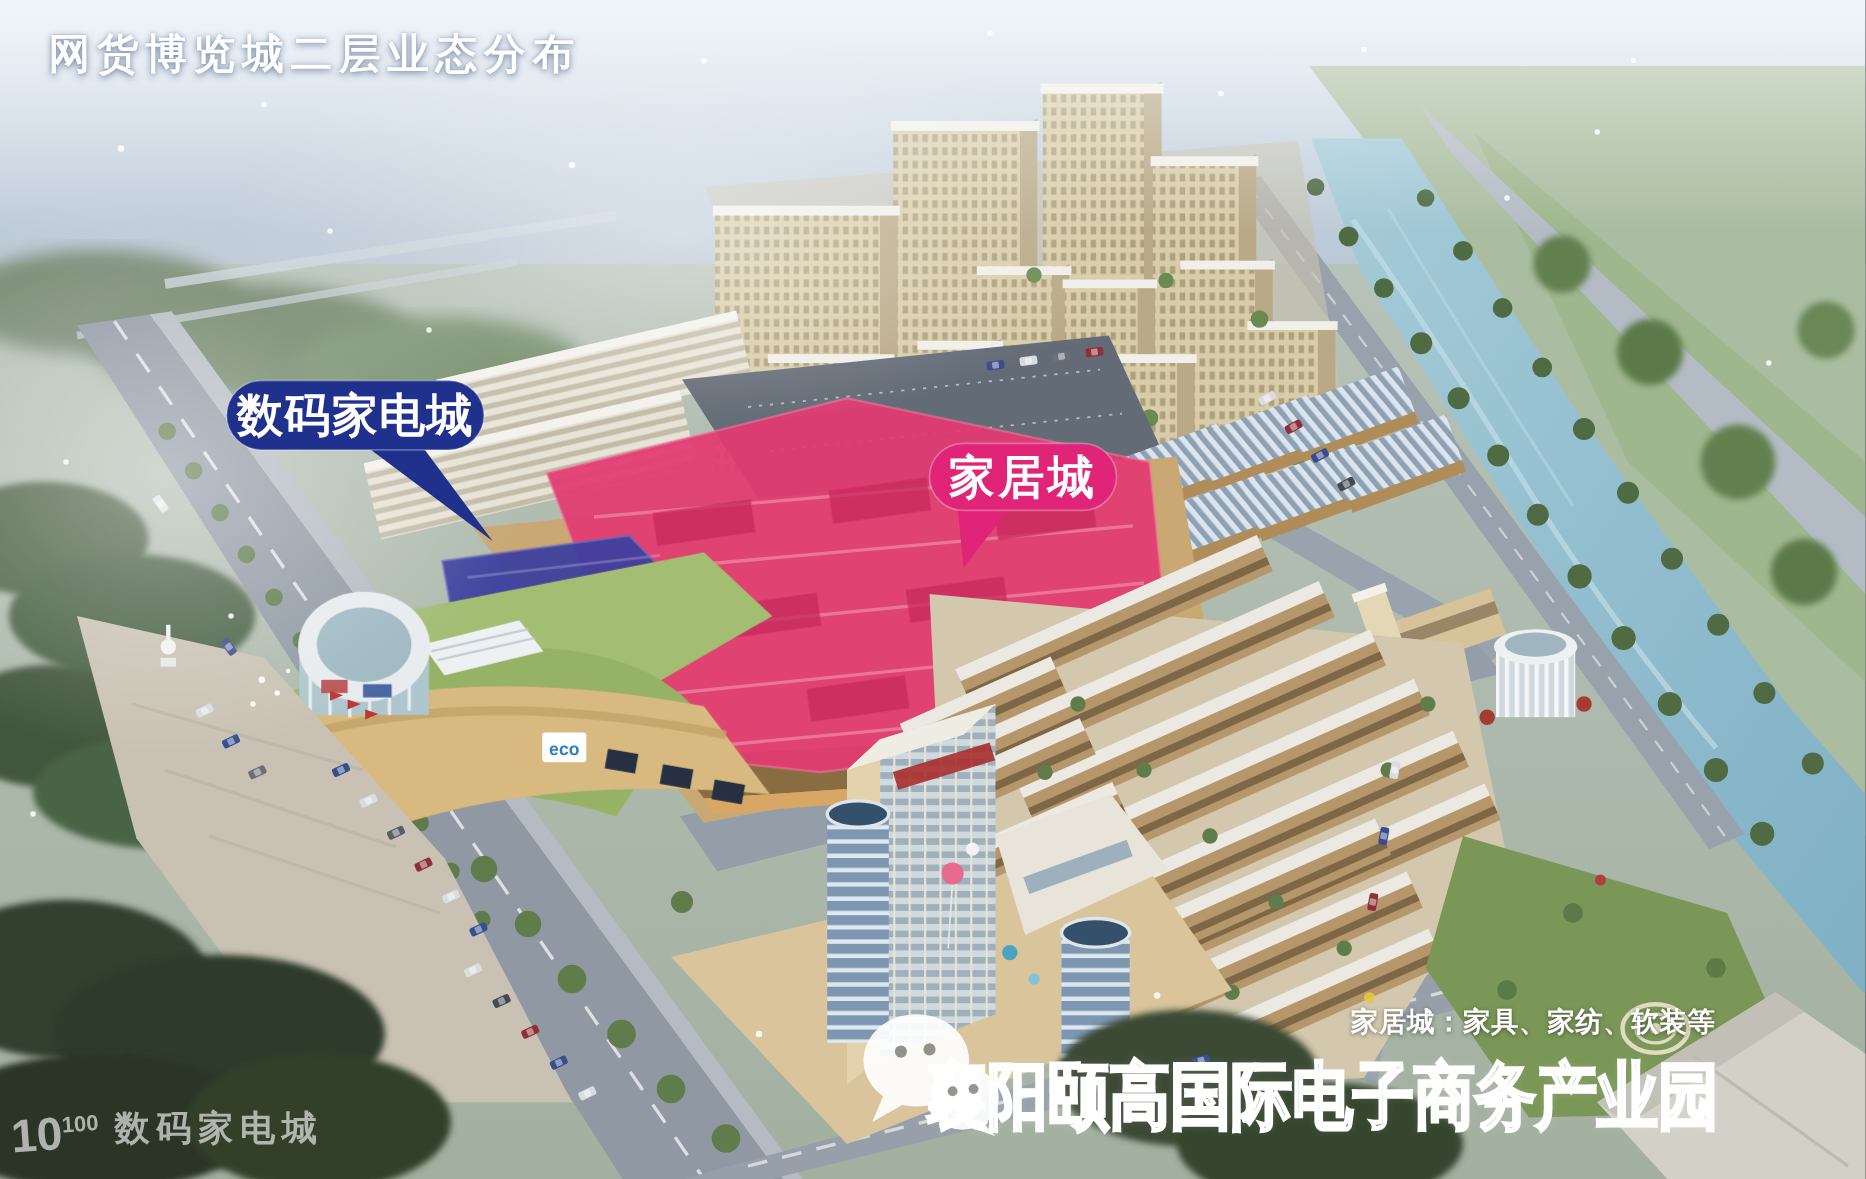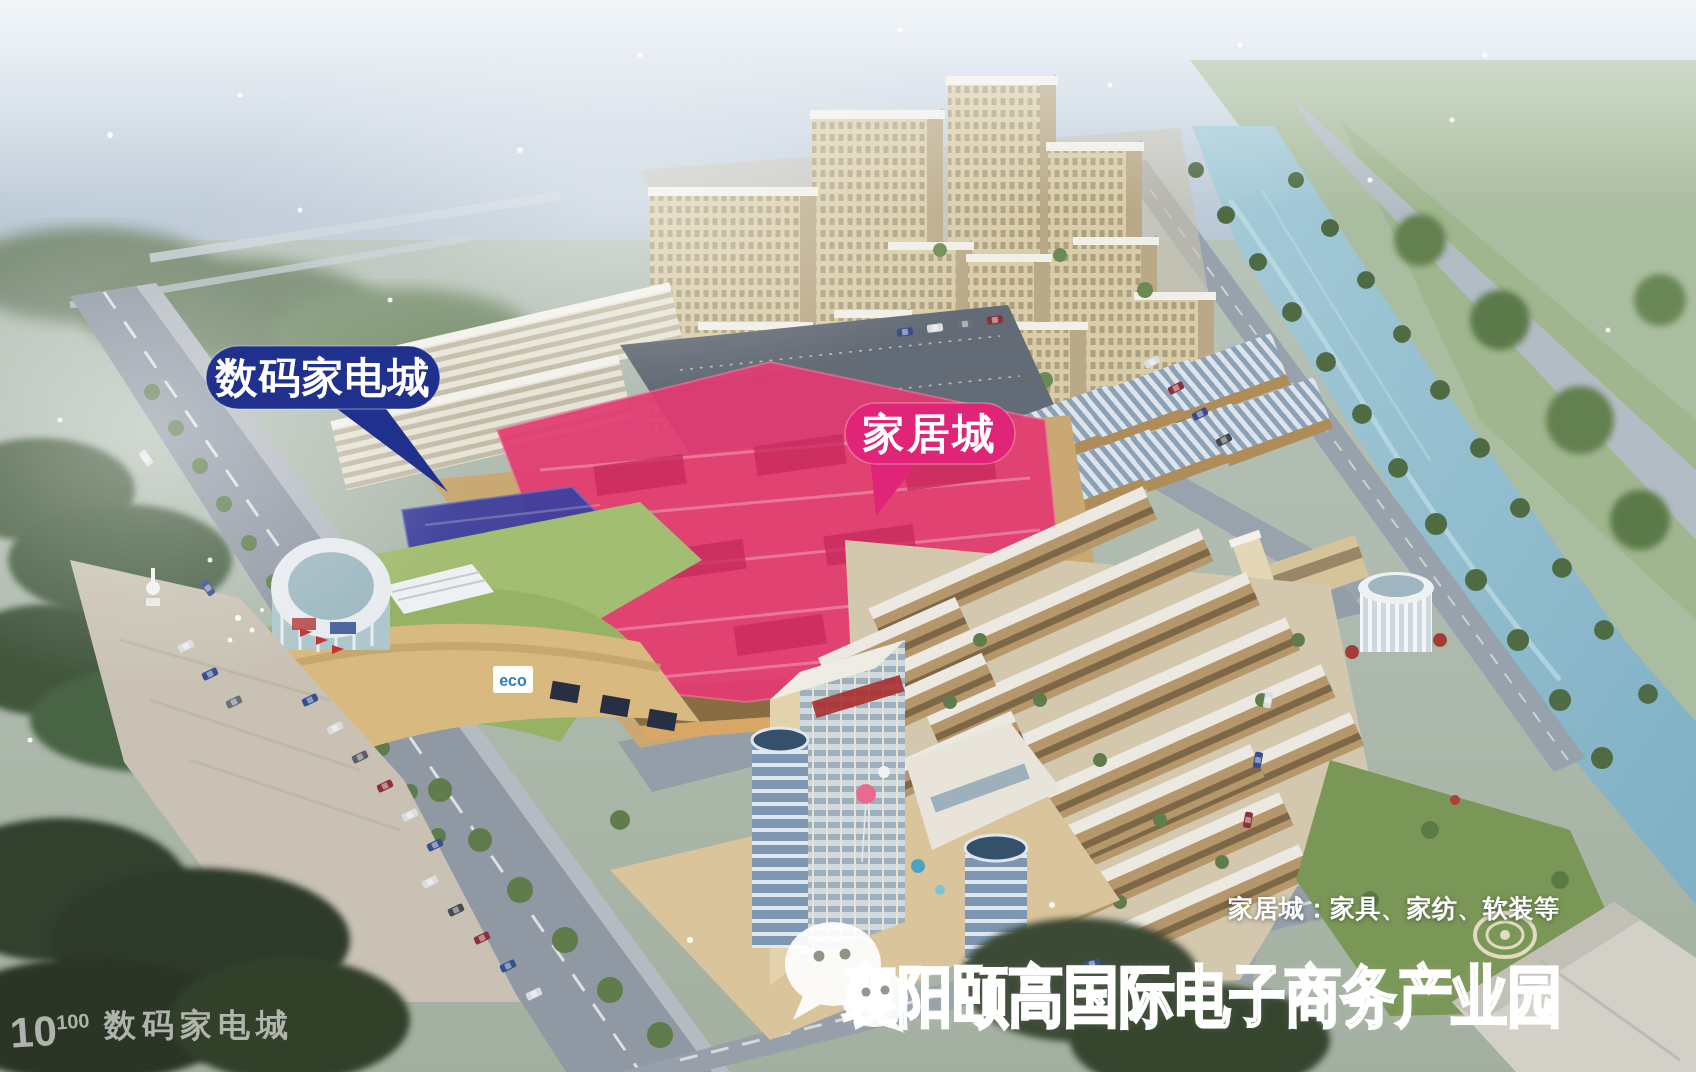--- a/index.html
+++ b/index.html
@@ -8,21 +8,21 @@
     font-family:"Liberation Sans","DejaVu Sans",sans-serif;
     background:#bfccda;
   }
   .stage svg{position:absolute;left:0;top:0;}
   .overlay{position:absolute;white-space:nowrap;}
   .page-title{
     left:44px;top:24px;font-size:38px;font-weight:700;letter-spacing:6px;
     color:#ffffff;text-shadow:0 2px 7px rgba(96,117,152,.85),0 0 2px rgba(120,140,170,.6);
   }
   .caption-small{
-    left:1228px;top:892px;font-size:25px;font-weight:700;color:#ffffff;
+    left:1228px;top:912px;font-size:25px;font-weight:700;color:#ffffff;
     text-shadow:0 1px 4px rgba(30,30,30,.55);letter-spacing:0.5px;
   }
   .park-name{
     left:842px;top:952px;width:870px;font-size:66px;font-weight:700;
     color:transparent;-webkit-text-stroke:2.6px #ffffff;
     transform:scaleX(.84);transform-origin:left top;letter-spacing:0px;
     text-shadow:0 0 10px rgba(255,255,255,.15);
   }
   .watermark{
     left:10px;top:1004px;display:flex;align-items:flex-end;gap:14px;
@@ -658,20 +658,21 @@
         <circle cx="390" cy="300" r="2.5"></circle>
         <circle cx="1608" cy="330" r="2.5"></circle>
     <circle cx="1245" cy="907" r="5" fill="#e8c93e"></circle>
   </g>
 
   <rect width="1696" height="560" fill="url(#topHaze)"></rect>
   <ellipse cx="150" cy="430" rx="330" ry="260" fill="url(#leftHaze)"></ellipse>
   <ellipse cx="620" cy="210" rx="420" ry="180" fill="url(#leftHaze)"></ellipse>
 </svg>
 
+<div class="overlay page-title">网货博览城二层业态分布</div>
 
 <svg class="callout-svg" style="left:200px;top:340px;" width="260" height="160">
   <polygon points="128,62 178,58 248,152" fill="#1f318d"></polygon>
   <rect x="6" y="6" width="234" height="63" rx="32" fill="#1f318d" stroke="rgba(255,255,255,.3)" stroke-width="1.5"></rect>
   <text class="callout-text" x="123" y="52" font-size="42" text-anchor="middle" letter-spacing="1">数码家电城</text>
 </svg>
 
 <svg class="callout-svg" style="left:840px;top:398px;" width="185" height="125">
   <polygon points="30,58 78,64 36,118" fill="#e02478"></polygon>
   <rect x="5" y="5" width="170" height="61" rx="31" fill="#e02478" stroke="rgba(255,255,255,.3)" stroke-width="1.5"></rect>

